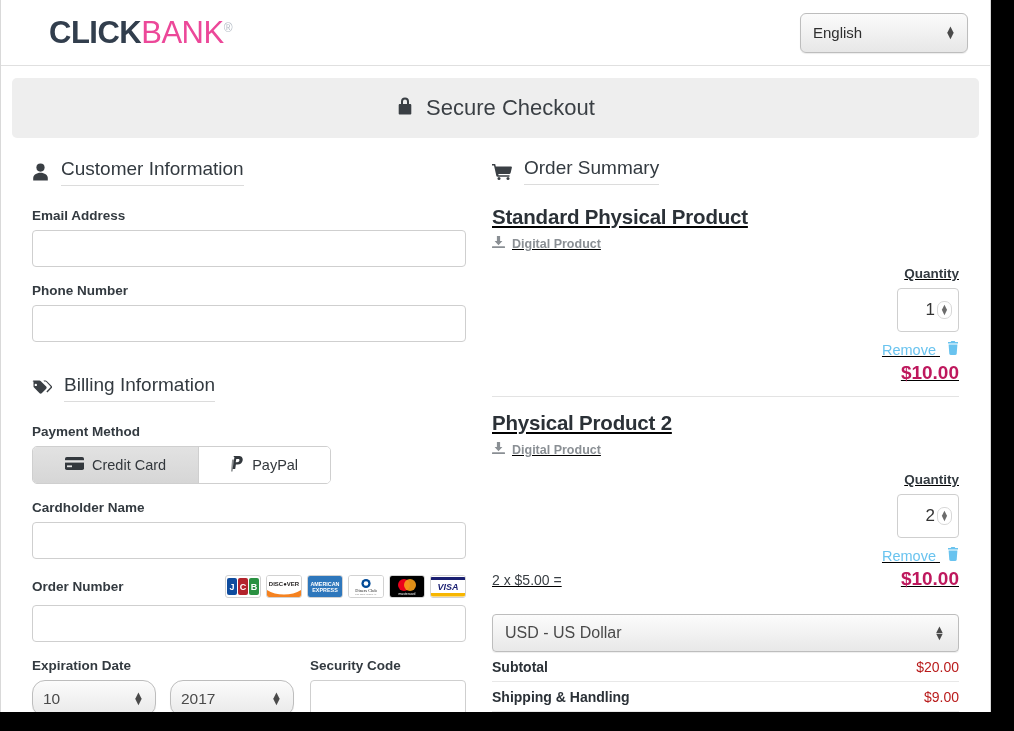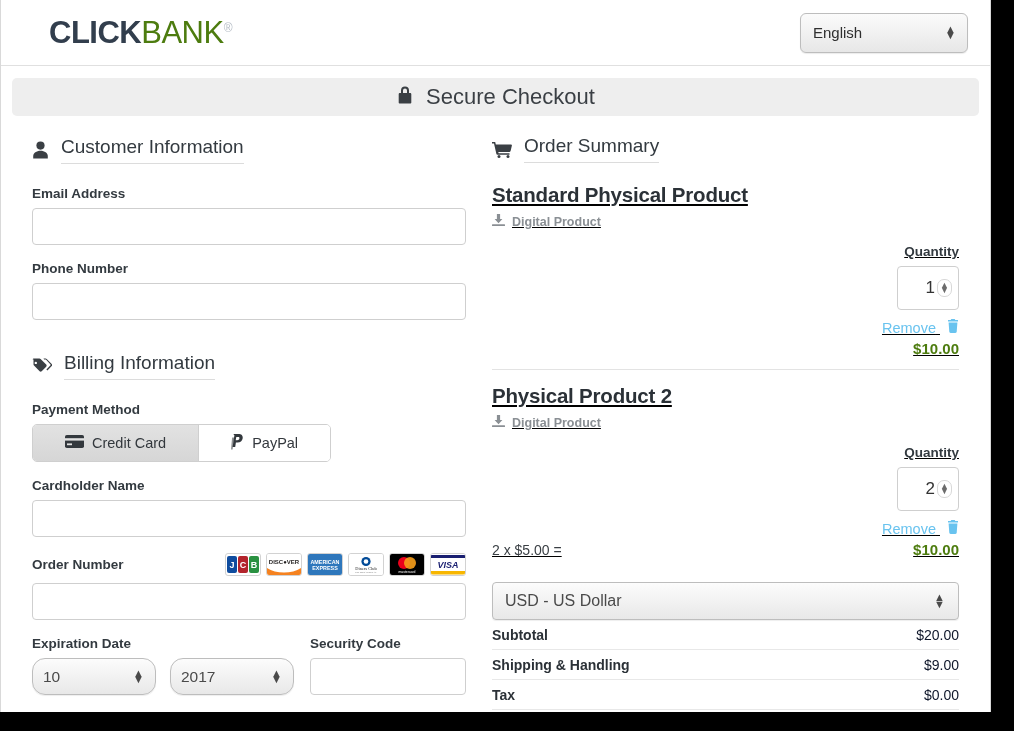--- a/index.html
+++ b/index.html
@@ -33,21 +33,21 @@
     padding: 0 22px 0 48px;
   }
   .logo {
     font-size: 31px;
     font-weight: bold;
     letter-spacing: -0.5px;
     line-height: 1;
     white-space: nowrap;
   }
   .logo .click { color: #323e4d; }
-  .logo .bank  { color: #4d7c0f; font-weight: normal; margin-top: 40px; }
+  .logo .bank  { color: #ec4899; font-weight: normal; margin-top: 40px; }
   .logo .reg   { color: #b6bdc6; font-size: 12px; vertical-align: super; font-weight: normal; }
 
   .lang-select {
     position: relative;
     width: 168px;
     height: 40px;
     border: 1px solid #bdbdbd;
     border-radius: 6px;
     background: linear-gradient(to bottom, #fbfbfb 0%, #f1f1f1 50%, #e7e7e7 100%);
     box-shadow: 0 1px 1px rgba(0,0,0,.08);
@@ -64,21 +64,21 @@
     transform: translateY(-50%);
     display: flex; flex-direction: column;
     line-height: 0.62;
     font-size: 11px;
     color: #4a4a4a;
   }
 
   
   .secure-bar {
     margin: 12px 11px 0 11px;
-    height: 38px;
+    height: 60px;
     background: #eeeeee;
     border-radius: 5px;
     display: flex;
     align-items: center;
     justify-content: center;
     gap: 12px;
     font-size: 22px;
     color: #3a3f44;
   }
   .secure-bar .lock { font-size: 19px; }
@@ -243,21 +243,21 @@
   .remove-row .trash { margin-left: 7px; }
   .price-row {
     display: flex;
     align-items: baseline;
     justify-content: space-between;
     margin-top: 4px;
     padding-bottom: 12px;
     border-bottom: 1px solid #e3e3e3;
   }
   .unit-text { font-size: 14px; color: #3a3f44; }
-  .price-amt { font-size: 15px; font-weight: bold; color: #4d7c0f; }
+  .price-amt { font-size: 19px; font-weight: bold; color: #be185d; }
 
   .currency-select {
     position: relative;
     margin-top: 12px;
     width: 100%;
     height: 38px;
     border: 1px solid #bdbdbd;
     border-radius: 4px;
     background: linear-gradient(to bottom, #fcfcfc 0%, #f2f2f2 50%, #e8e8e8 100%);
     box-shadow: 0 1px 1px rgba(0,0,0,.07);
@@ -270,21 +270,21 @@
   }
   .total-row {
     display: flex;
     justify-content: space-between;
     align-items: center;
     height: 30px;
     border-bottom: 1px solid #e8e8e8;
     font-size: 14px;
   }
   .total-row .t-label { font-weight: bold; color: #2b3137; }
-  .total-row .t-value { color: #0f172a; margin-left: 24px; }
+  .total-row .t-value { color: #b91c1c; margin-left: 24px; }
 </style>
 </head>
 <body>
 
 <div class="page">
 
   <div class="header">
     <div class="logo">
       <span class="click">CLICK</span><span class="bank">BANK</span><span class="reg">®</span>
     </div>

